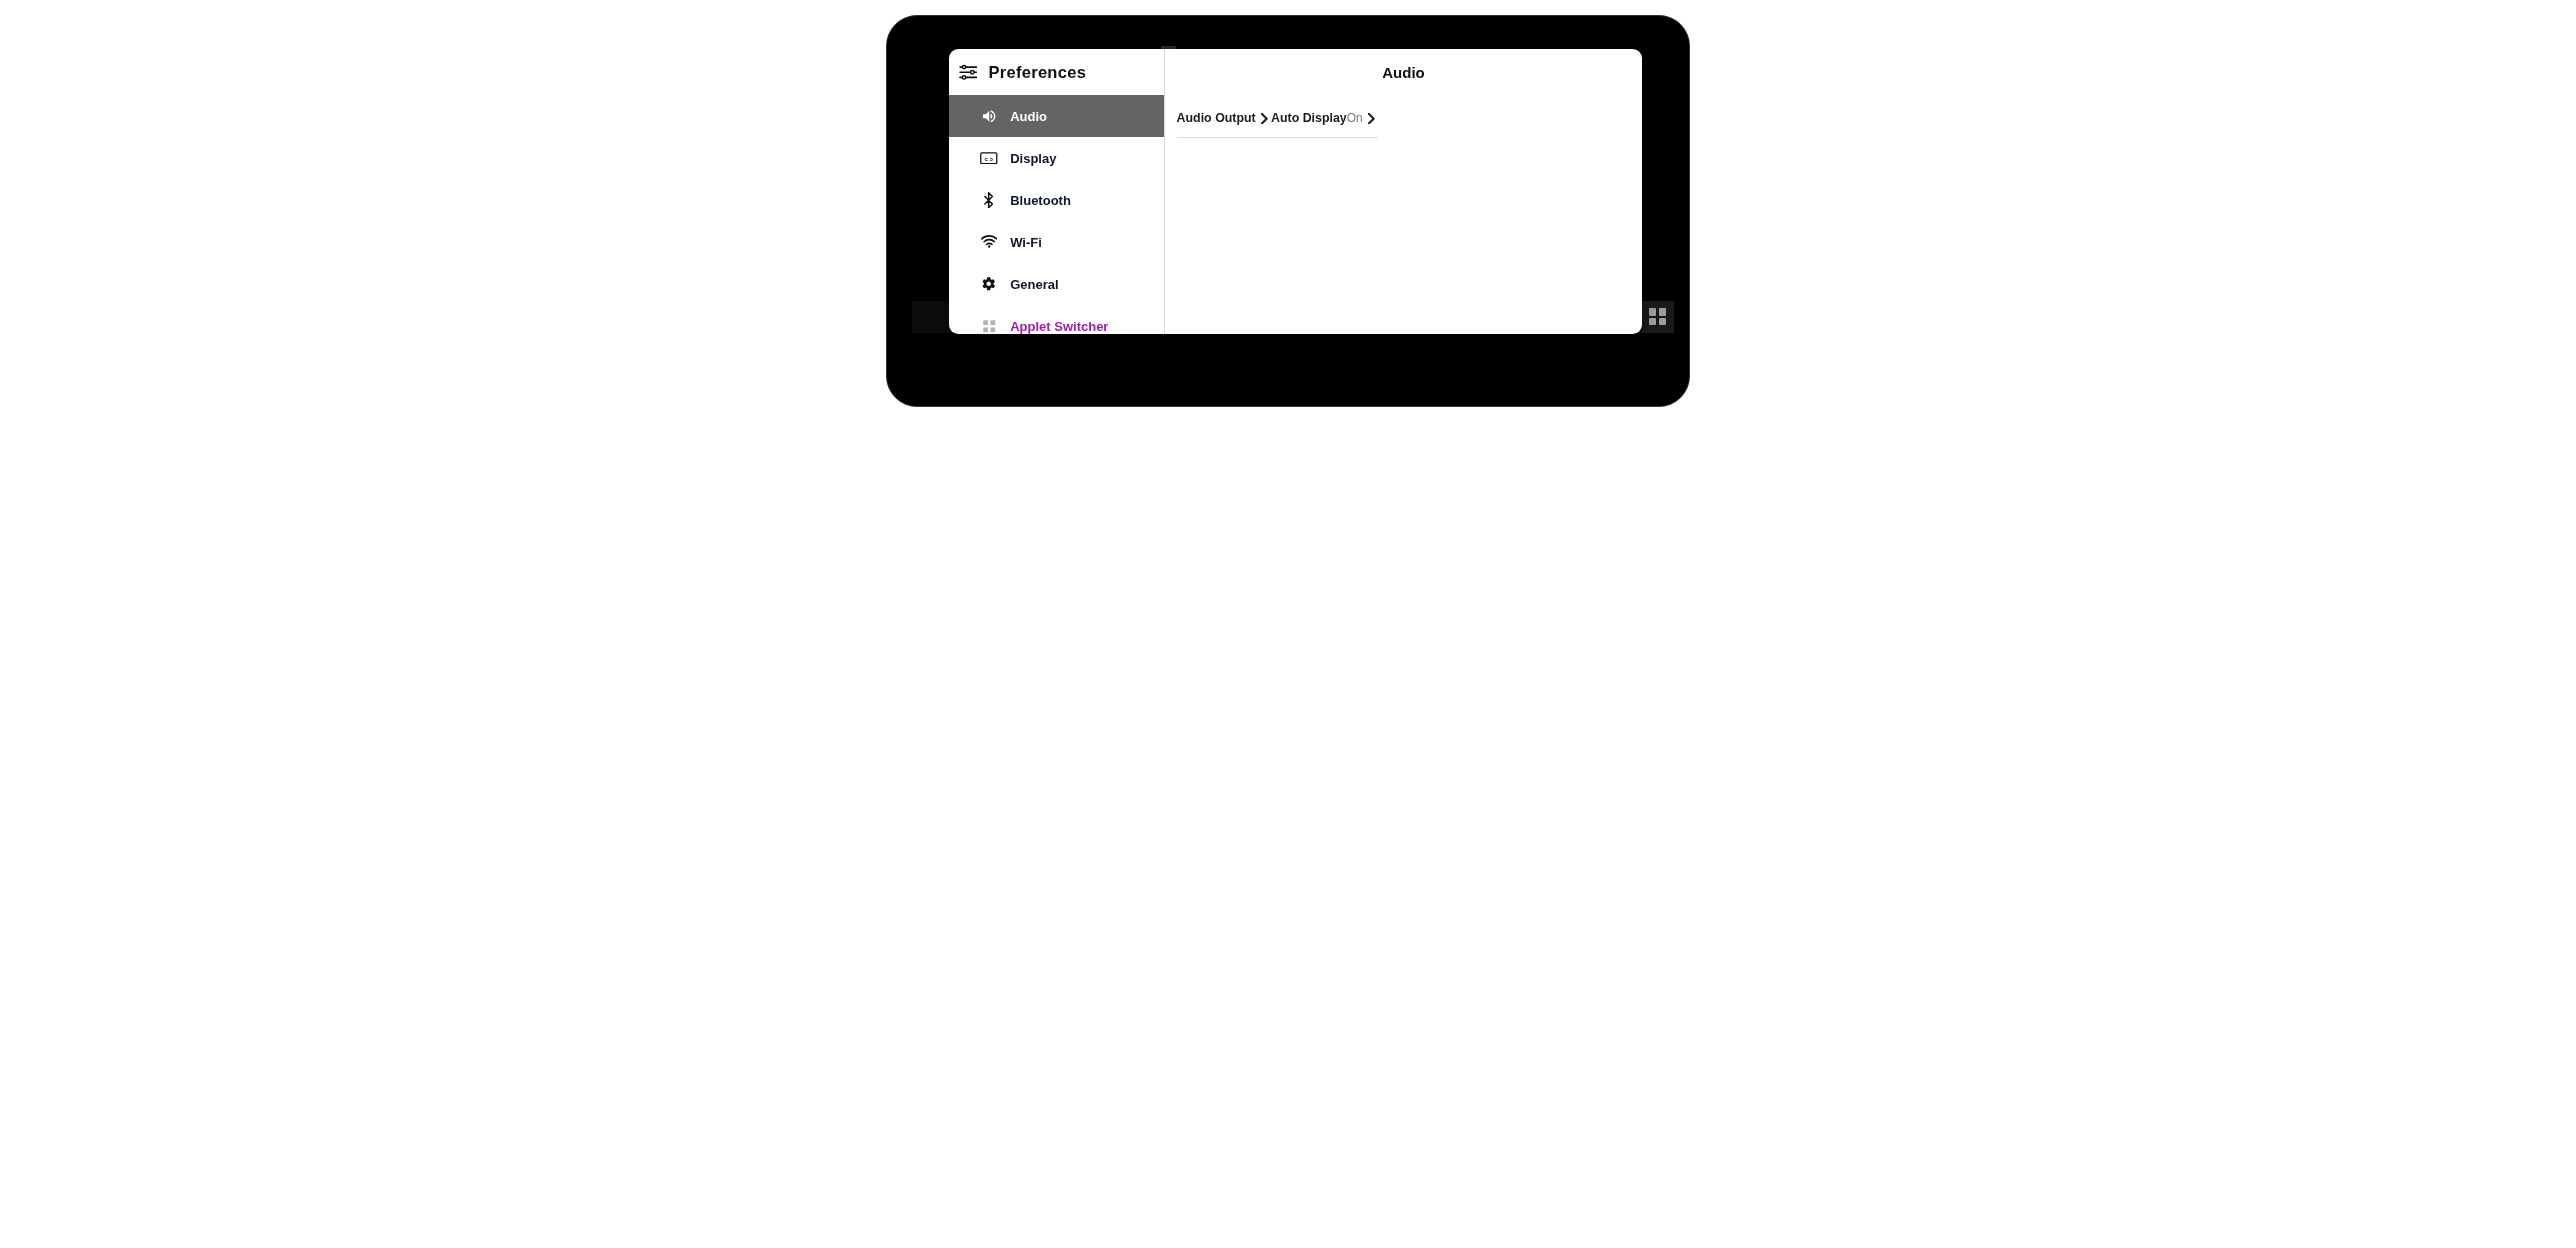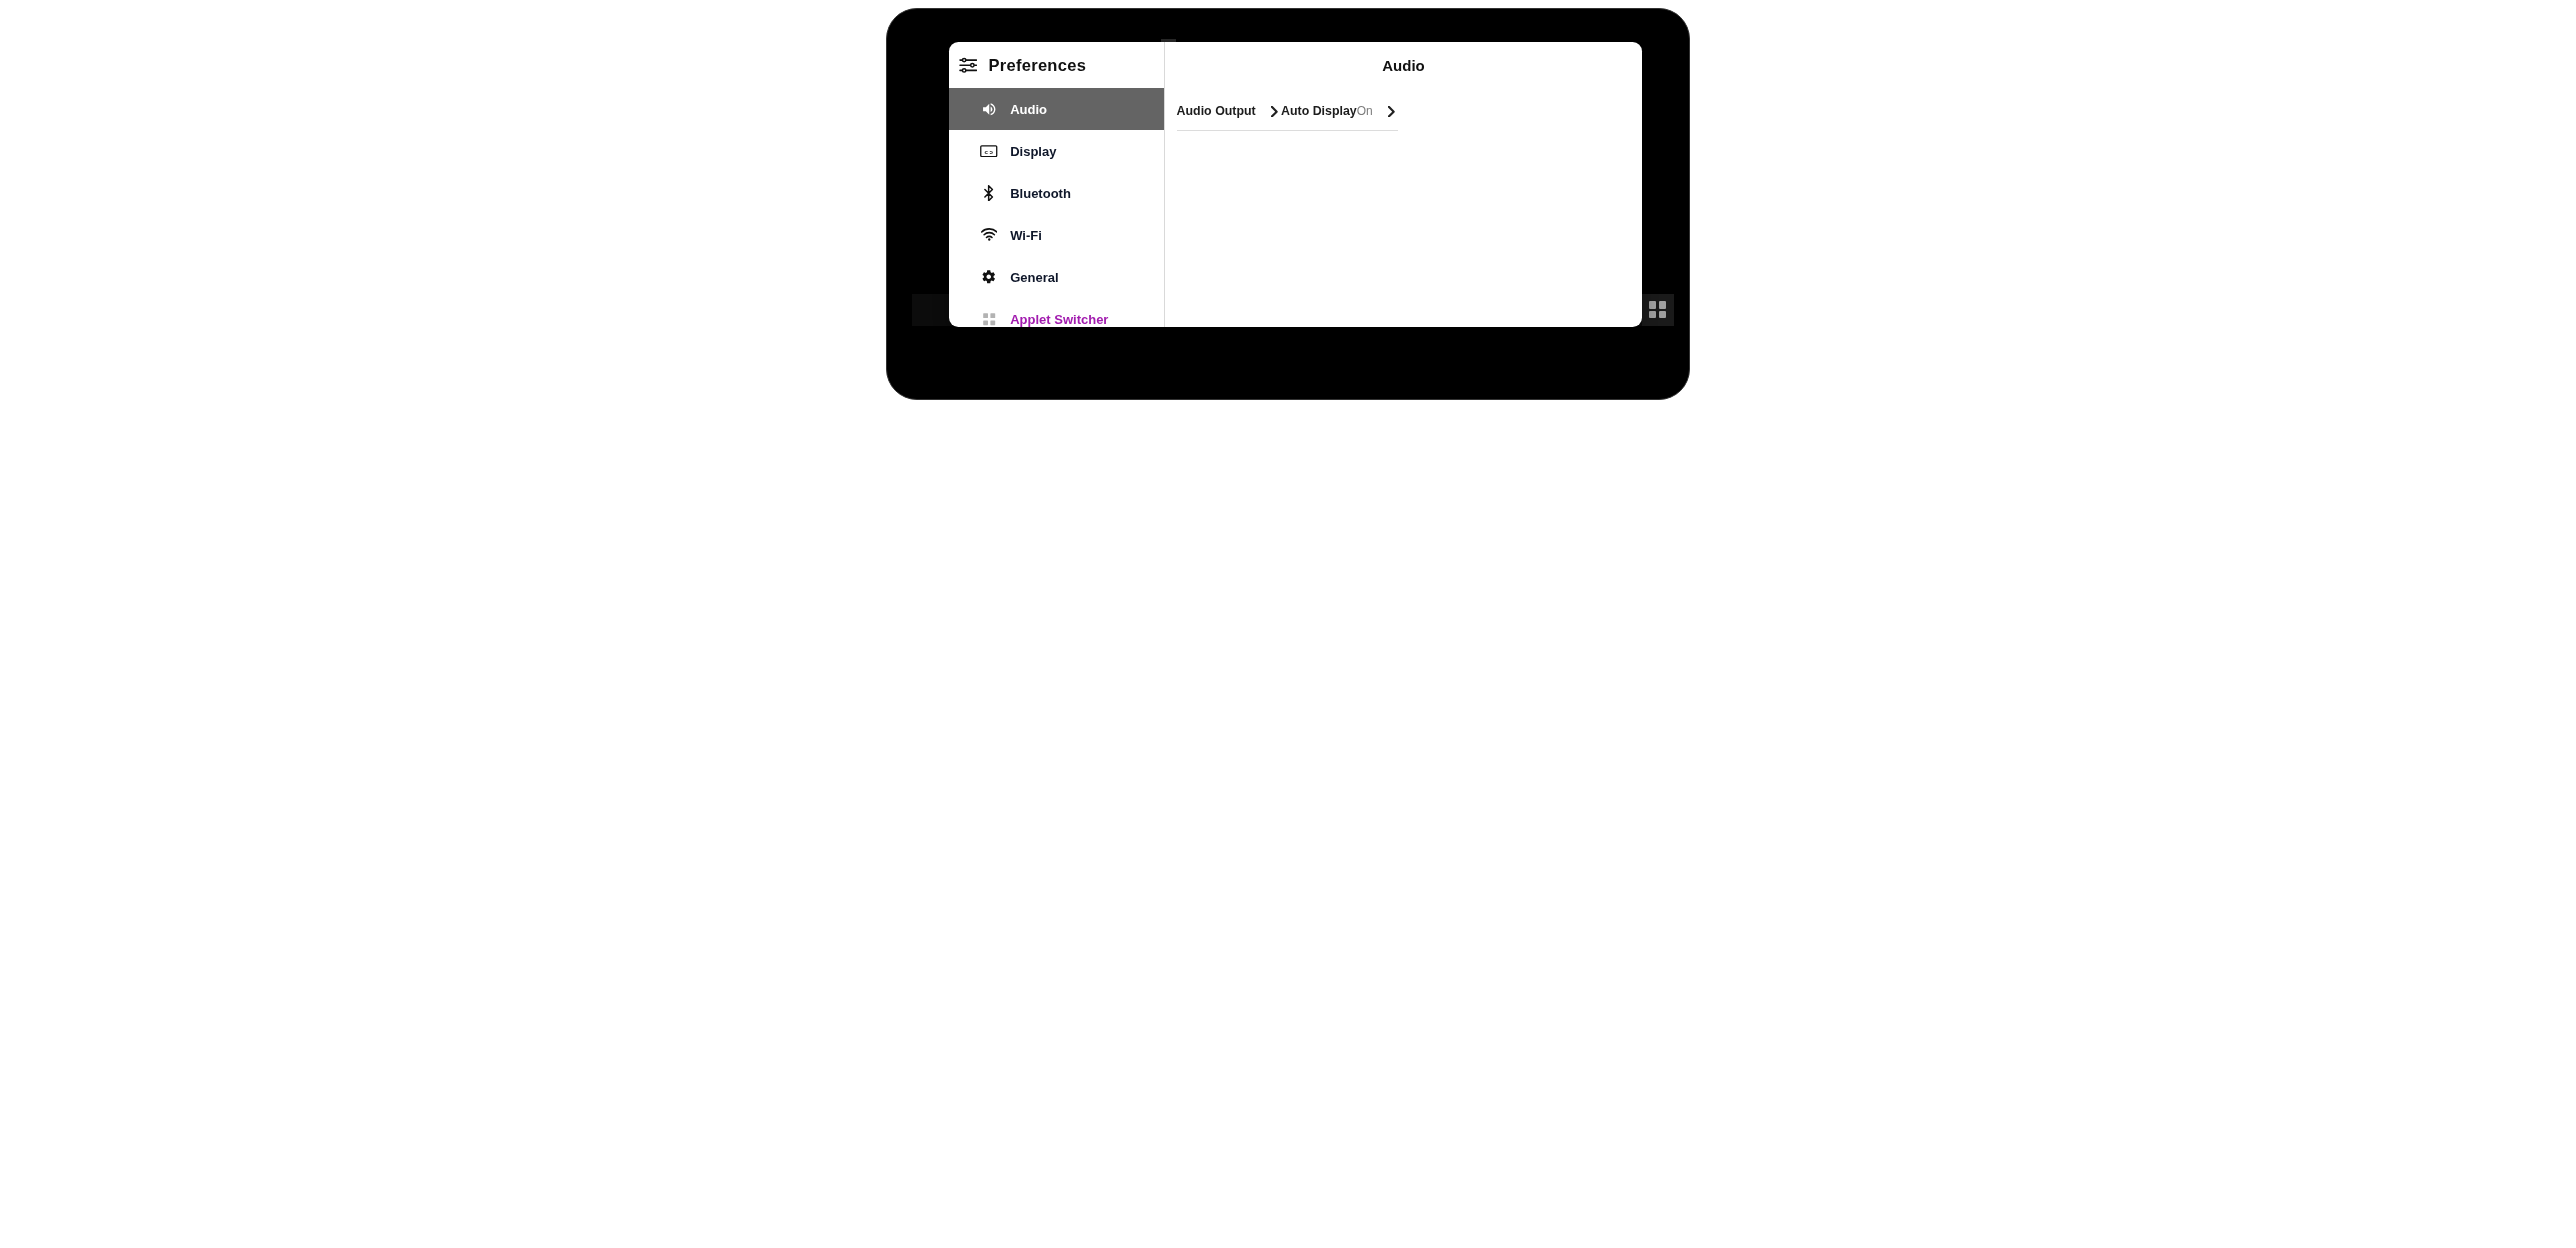--- a/index.html
+++ b/index.html
@@ -13,21 +13,21 @@
   }
   .device-frame {
     width: 804px;
     height: 392px;
     background: #000;
     border-radius: 31px;
     border: 1.5px solid #333;
     box-shadow: inset 0 0 0 5.2px #000;
     position: relative;
     overflow: hidden;
-    margin-top: 8px;
+    margin-top: 15px;
   }
   .inner-screen {
     position: absolute;
     top: 10.3px; left: 10.3px; right: 10.3px; bottom: 10.3px;
     border-radius: 23px;
     background: #000;
     overflow: hidden;
   }
   .bottom-bar {
     position: absolute;
@@ -155,21 +155,21 @@
     font-weight: 600;
     color: #1d1d1d;
     cursor: default;
   }
   .setting-row:first-child {
     border-top: none;
   }
   .setting-row .right {
     display: flex;
     align-items: center;
-    gap: 15px;
+    gap: 5px;
   }
   .setting-row .value {
     color: #7d7d7d;
     font-weight: 500;
     font-size: 12px;
   }
   .chevron {
     color: #222;
   }
   svg { display: block; }

